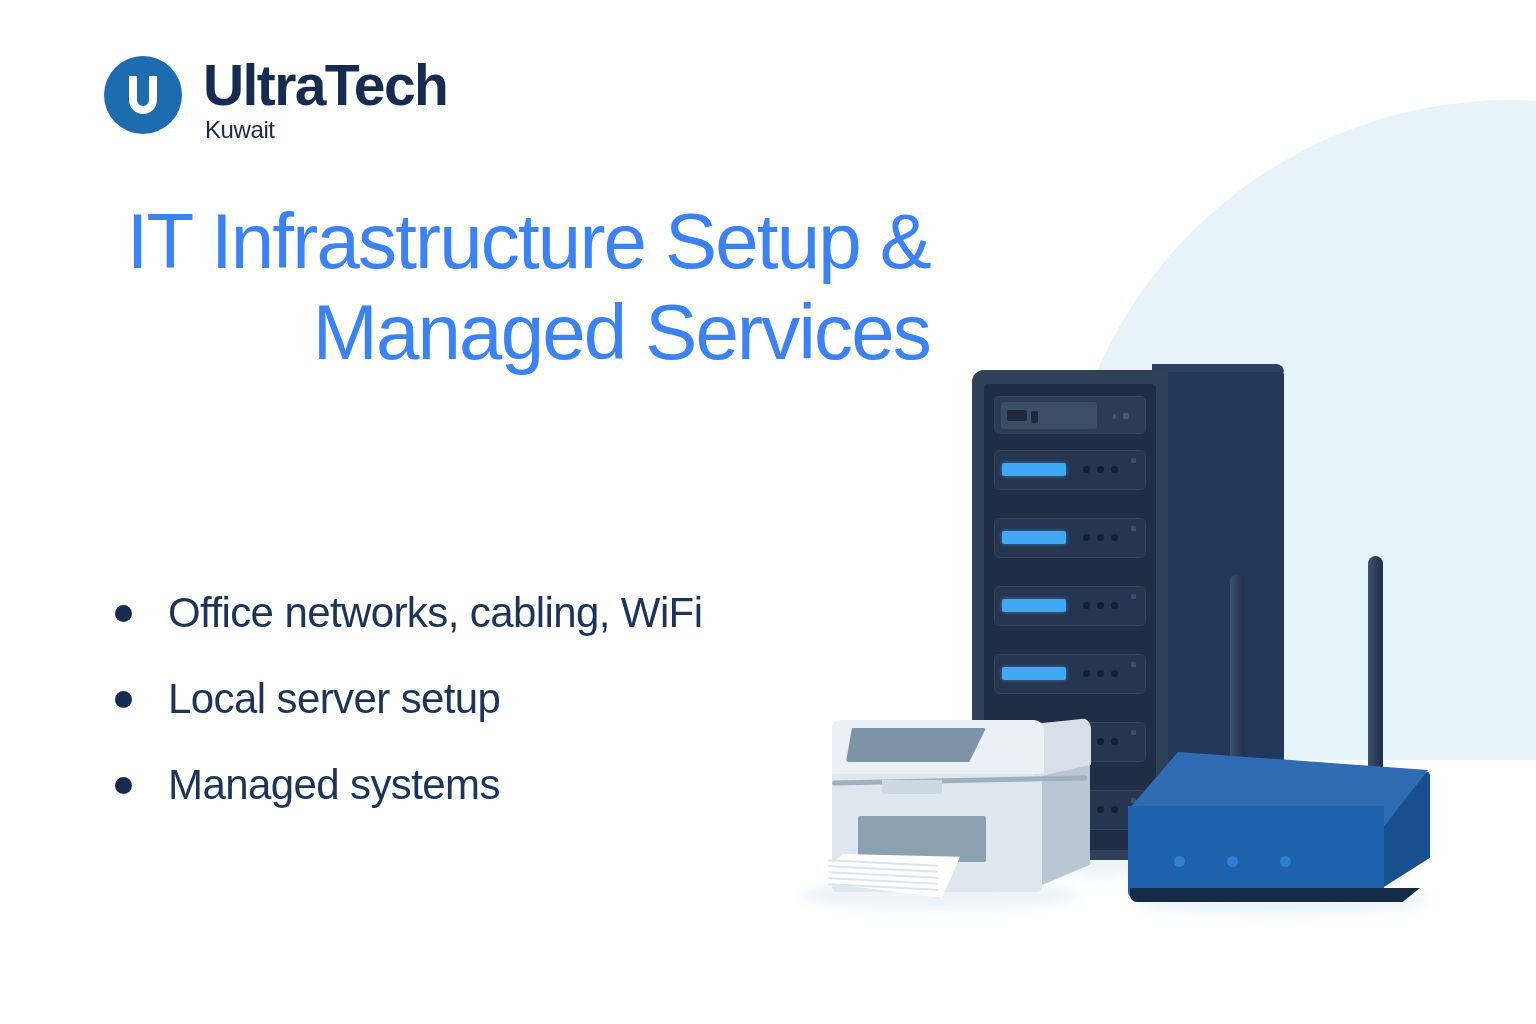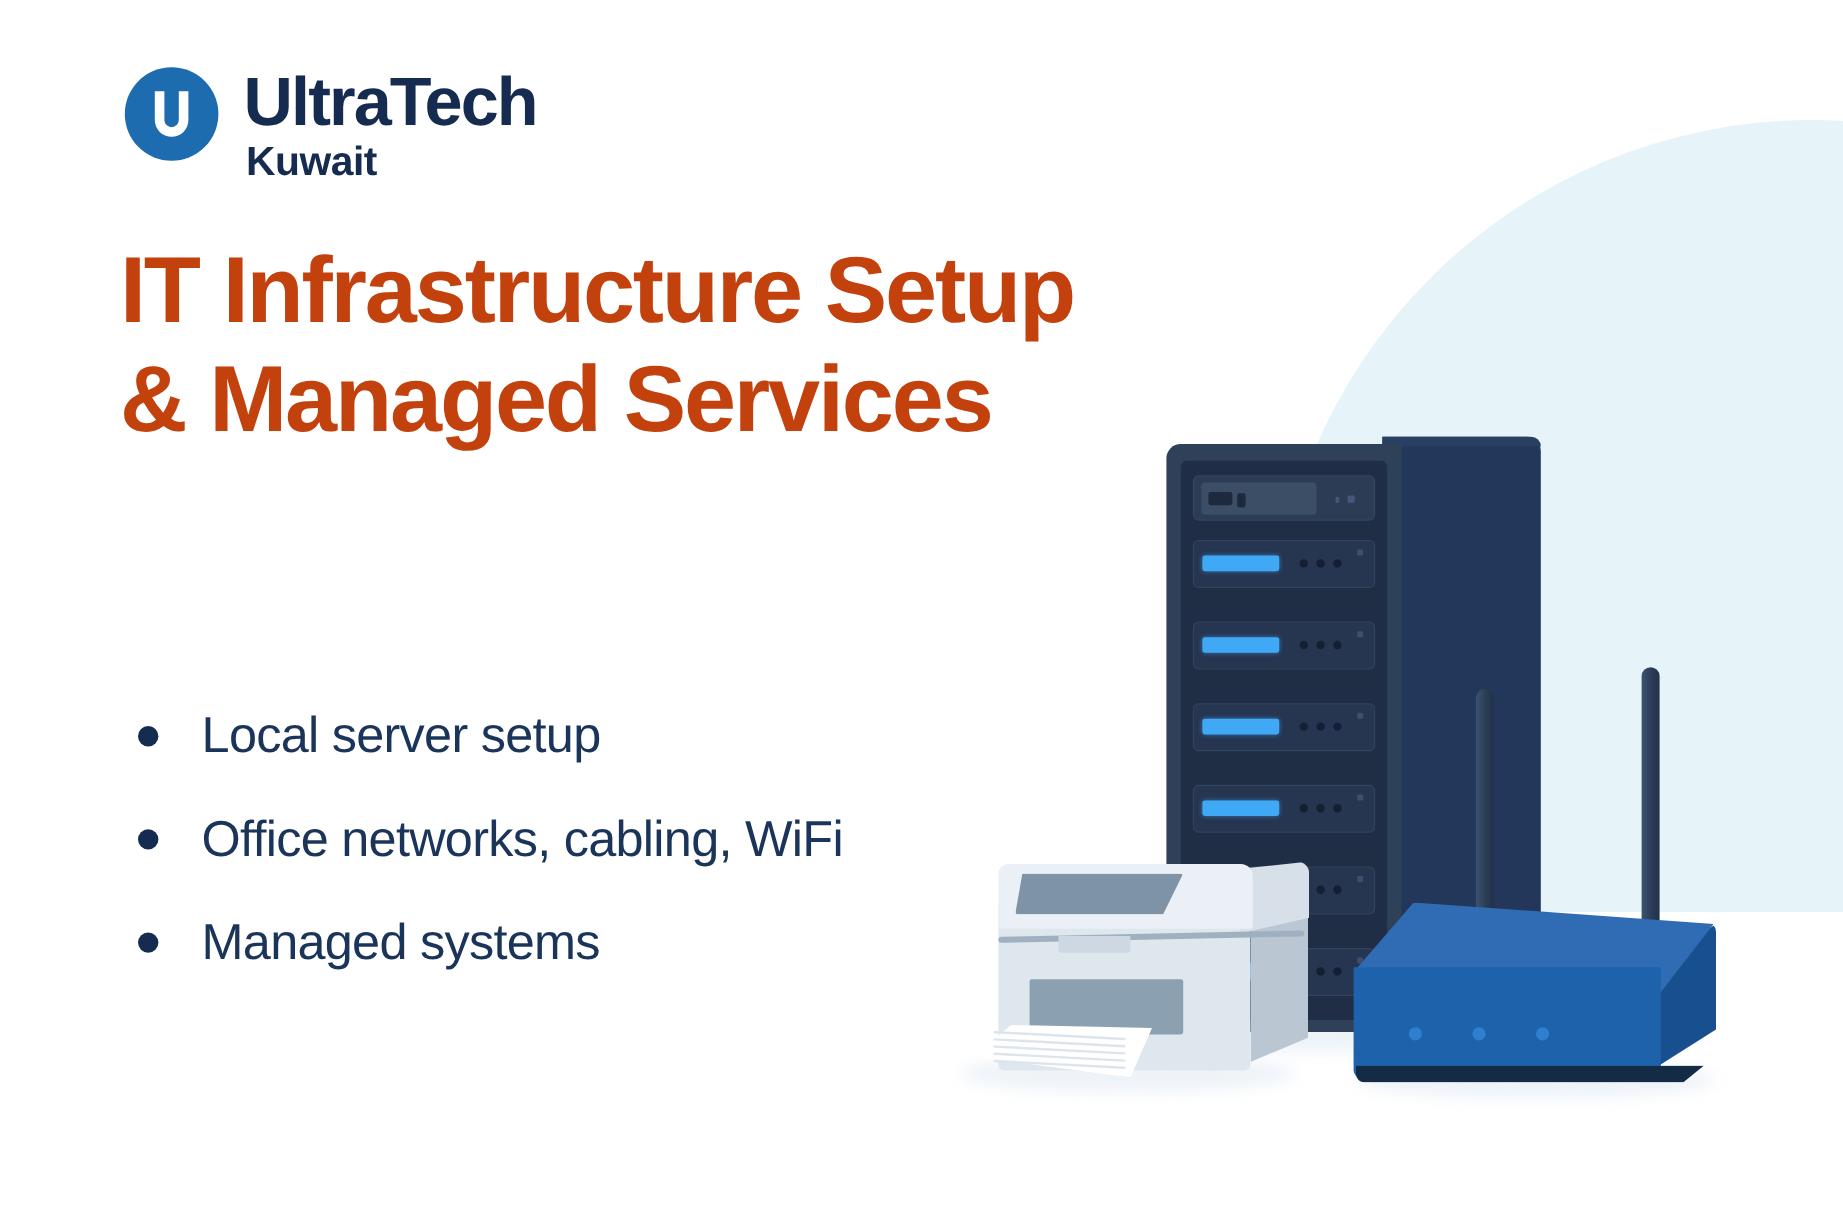--- a/index.html
+++ b/index.html
@@ -3,21 +3,21 @@
 <meta charset="utf-8">
 <style>
   * { margin:0; padding:0; box-sizing:border-box; }
   html,body { width:1536px; height:1024px; }
   body {
     background:#ffffff;
     font-family:"Liberation Sans", sans-serif;
     overflow:hidden;
     position:relative;
   }
-  #stage { position:absolute; inset:0; width:1536px; height:1024px; overflow:hidden; }
+  #stage { position:absolute; inset:0; width:1536px; height:1024px; overflow:hidden;text-align:right; }
 
   
   .bg-circle{
     position:absolute;
     left:1060px; top:100px;
     width:900px; height:900px;
     border-radius:50%;
     background:#e6f4fa;
   }
   .bg-floor{
@@ -34,28 +34,28 @@
     background:#1d6cb0;
   }
   .logo-mark svg{ position:absolute; left:0; top:0; }
   .logo-name{
     position:absolute; left:99px; top:5px;
     font-size:57px; font-weight:bold; color:#152c50;
     letter-spacing:-1.6px; line-height:1;
   }
   .logo-sub{
     position:absolute; left:101px; top:66px;
-    font-size:34px; font-weight:bold; color:#152c50;
+    font-size:24px; font-weight:normal; color:#152c50;
     letter-spacing:-0.4px; line-height:1;
   }
 
   
   .headline{
     position:absolute; left:100px; top:196px; width:830px;
-    font-size:78px; font-weight:bold; color:#c2410c;
+    font-size:78px; font-weight:normal; color:#3b82f6;
     line-height:1.17; letter-spacing:-1.8px;
   }
 
   
   .bullets{ position:absolute; left:104px; top:570px; width:840px; }
   .bullet-row{
     display:flex; align-items:center;
     height:86px;
   }
   .bullet-dot{
@@ -230,25 +230,25 @@
     </div>
     <div class="logo-name">UltraTech</div>
     <div class="logo-sub">Kuwait</div>
   </div>
 
   <h1 class="headline">IT Infrastructure Setup &amp; Managed Services</h1>
 
   <ul class="bullets" style="list-style:none;">
     <li class="bullet-row">
       <span class="bullet-dot"></span>
-      <span class="bullet-text">Local server setup</span>
+      <span class="bullet-text">Office networks, cabling, WiFi</span>
     </li>
     <li class="bullet-row">
       <span class="bullet-dot"></span>
-      <span class="bullet-text">Office networks, cabling, WiFi</span>
+      <span class="bullet-text">Local server setup</span>
     </li>
     <li class="bullet-row">
       <span class="bullet-dot"></span>
       <span class="bullet-text">Managed systems</span>
     </li>
   </ul>
 
   <div class="illus">
 
     <div class="shadow sh-server"></div>

